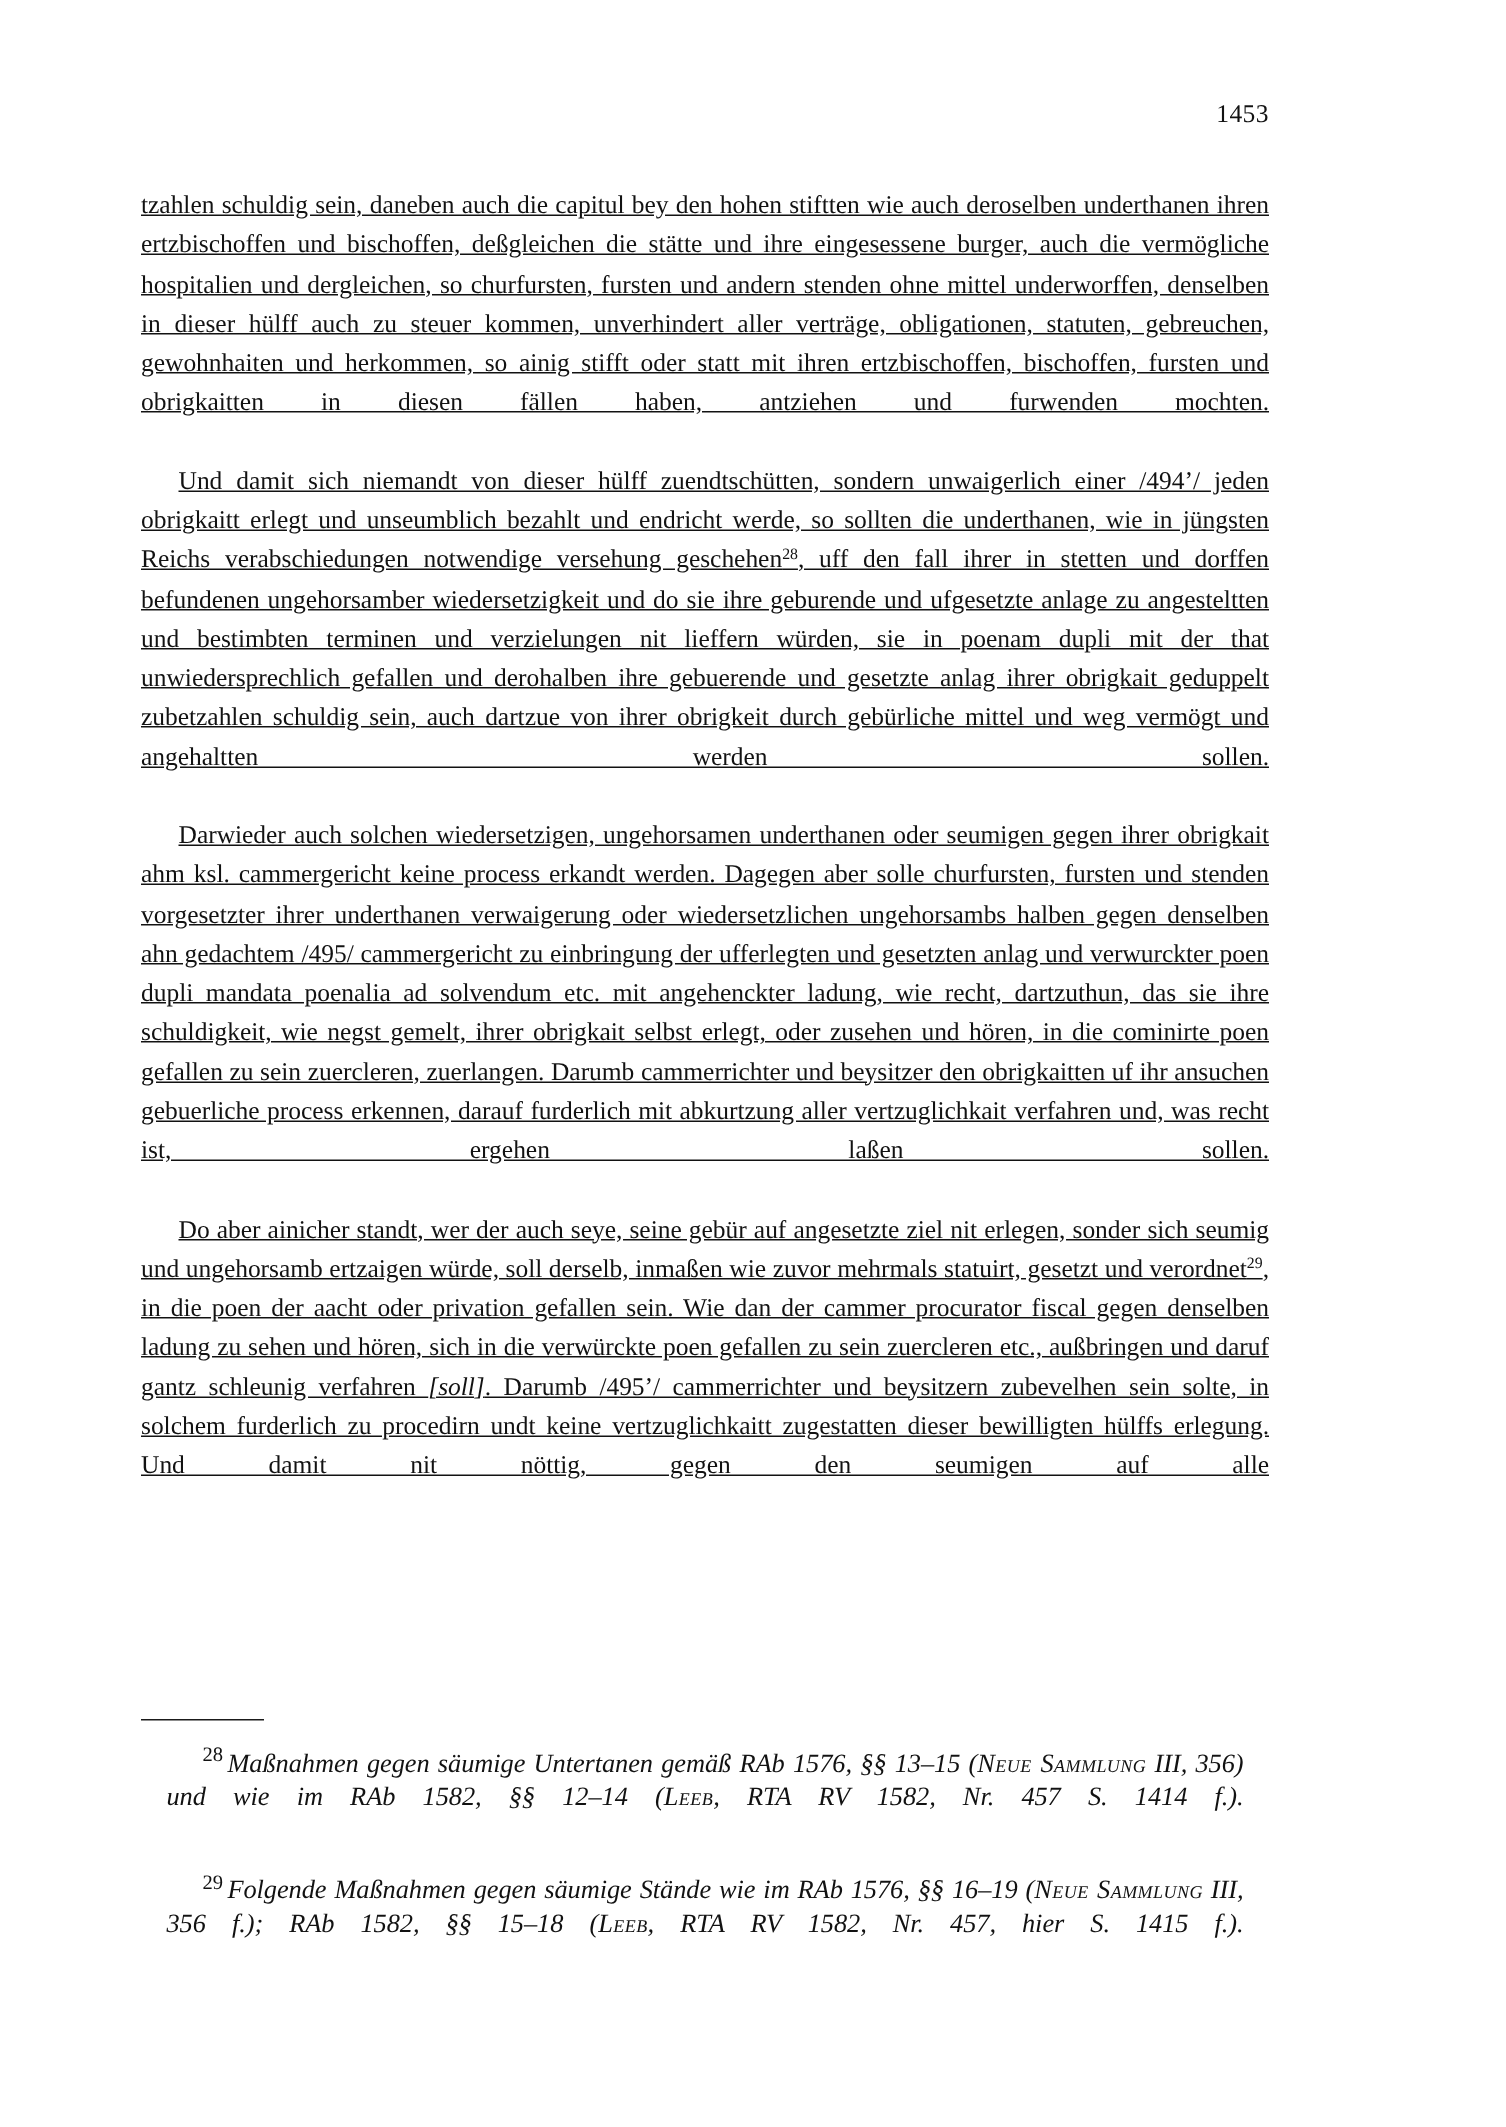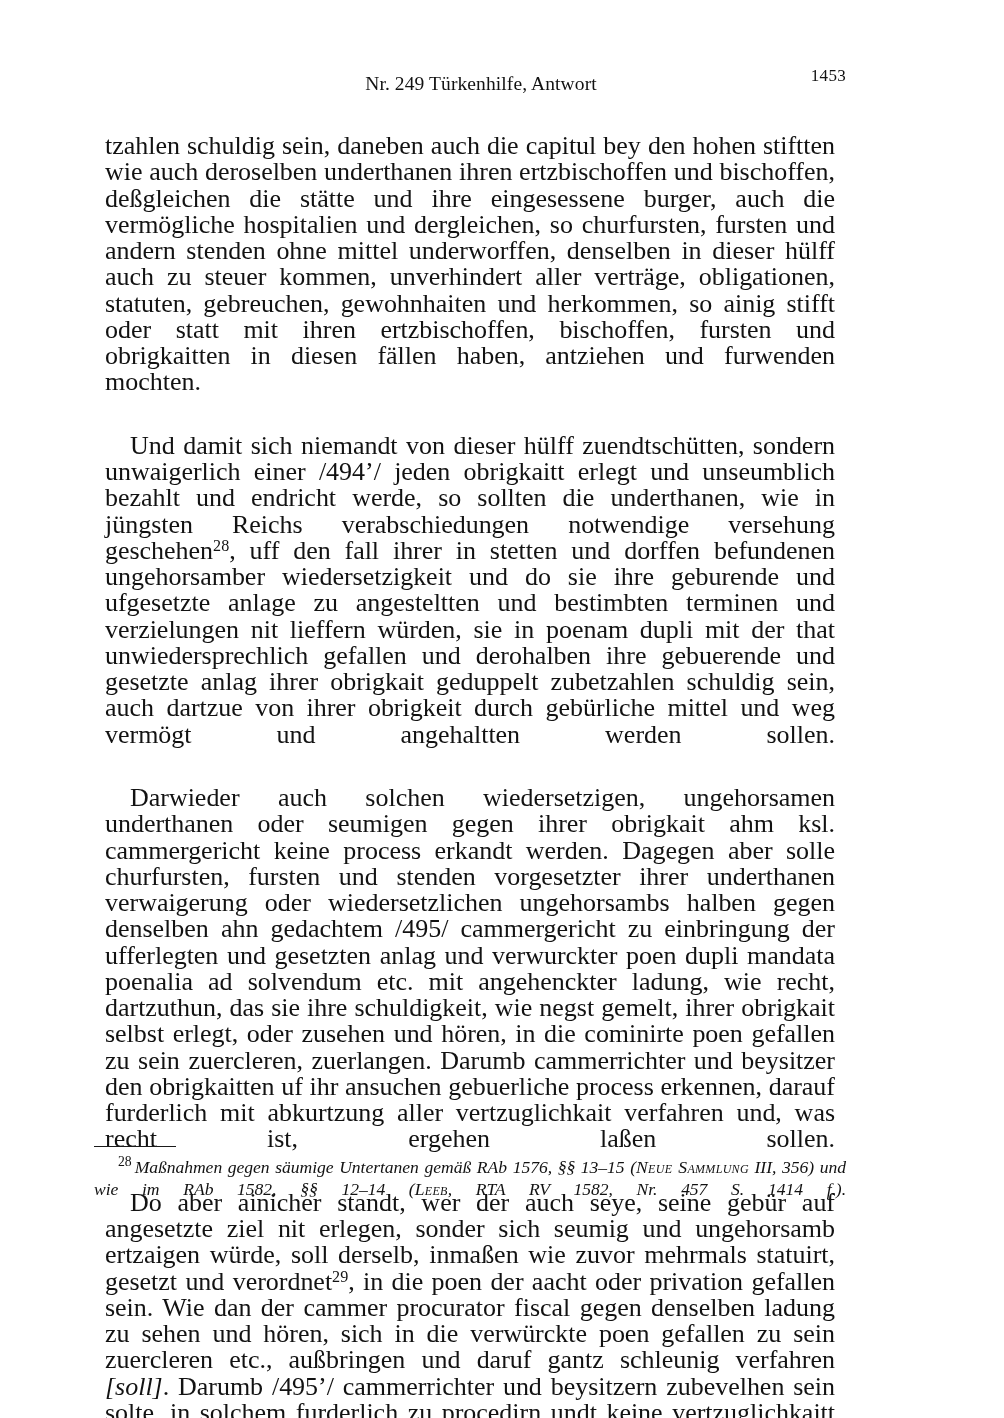--- a/index.html
+++ b/index.html
@@ -51,28 +51,29 @@
     font-size: 17px;
     line-height: 1;
     letter-spacing: 0.3px;
   }
 
   
   .body-block {
     margin-top: 2px;
   }
   p.para {
-    margin: 11px;
-    font-size: 26px;
+    margin: 0;
+    font-size: 17px;
     line-height: 26.25px;
     text-align: justify;
     text-justify: inter-word;
     hyphens: manual;
     letter-spacing: -0.02px;
     word-spacing: 0.1px;
+    text-decoration: underline;
   }
   p.para.indent {
     text-indent: 25px;
   }
   
   p.para::after {
     content: "";
     display: inline-block;
     width: 100%;
   }
@@ -93,21 +94,21 @@
     width: 752px;
   }
   .fn-rule {
     width: 82px;
     height: 0;
     border: none;
     border-top: 1.6px solid #1a1a1a;
     margin: 0 0 9px 0;
   }
   p.footnote {
-    margin: 0;
+    margin: 17px;
     font-size: 17.6px;
     line-height: 22.4px;
     text-align: justify;
     font-style: italic;
     letter-spacing: -0.05px;
     text-indent: 24px;
   }
   p.footnote::after {
     content: "";
     display: inline-block;
@@ -127,21 +128,20 @@
   }
 </style>
 </head>
 <body>
 
 <div class="page">
 
   <div class="content">
 
     <div class="runhead">
-      <div class="runhead-title">Nr. 249 Türkenhilfe, Antwort</div>
       <div class="runhead-folio">1453</div>
     </div>
 
     <div class="body-block">
 
       <p class="para"><span>tzahlen schuldig sein, daneben auch die capitul bey den hohen stiftten wie auch deroselben underthanen ihren ertzbischoffen und bischoffen, deßgleichen die stätte und ihre eingesessene burger, auch die vermögliche hospitalien und dergleichen, so churfursten, fursten und andern stenden ohne mittel underworffen, denselben in dieser hülff auch zu steuer kommen, unverhindert aller verträge, obligationen, statuten, gebreuchen, gewohnhaiten und herkommen, so ainig stifft oder statt mit ihren ertzbischoffen, bischoffen, fursten und obrigkaitten in diesen fällen haben, antziehen und furwenden mochten.</span></p>
 
       <p class="para indent"><span>Und damit sich niemandt von dieser hülff zuendtschütten, sondern unwaigerlich einer /494’/ jeden obrigkaitt erlegt und unseumblich bezahlt und endricht werde, so sollten die underthanen, wie in jüngsten Reichs verabschiedungen notwendige versehung geschehen</span><sup class="fn">28</sup><span>, uff den fall ihrer in stetten und dorffen befundenen ungehorsamber wiedersetzigkeit und do sie ihre geburende und ufgesetzte anlage zu angesteltten und bestimbten terminen und verzielungen nit lieffern würden, sie in poenam dupli mit der that unwiedersprechlich gefallen und derohalben ihre gebuerende und gesetzte anlag ihrer obrigkait geduppelt zubetzahlen schuldig sein, auch dartzue von ihrer obrigkeit durch gebürliche mittel und weg vermögt und angehaltten werden sollen.</span></p>
 
       <p class="para indent"><span>Darwieder auch solchen wiedersetzigen, ungehorsamen underthanen oder seumigen gegen ihrer obrigkait ahm ksl. cammergericht keine process erkandt werden. Dagegen aber solle churfursten, fursten und stenden vorgesetzter ihrer underthanen verwaigerung oder wiedersetzlichen ungehorsambs halben gegen denselben ahn gedachtem /495/ cammergericht zu einbringung der ufferlegten und gesetzten anlag und verwurckter poen dupli mandata poenalia ad solvendum etc. mit angehenckter ladung, wie recht, dartzuthun, das sie ihre schuldigkeit, wie negst gemelt, ihrer obrigkait selbst erlegt, oder zusehen und hören, in die cominirte poen gefallen zu sein zuercleren, zuerlangen. Darumb cammerrichter und beysitzer den obrigkaitten uf ihr ansuchen gebuerliche process erkennen, darauf furderlich mit abkurtzung aller vertzuglichkait verfahren und, was recht ist, ergehen laßen sollen.</span></p>
@@ -149,15 +149,16 @@
       <p class="para indent"><span>Do aber ainicher standt, wer der auch seye, seine gebür auf angesetzte ziel nit erlegen, sonder sich seumig und ungehorsamb ertzaigen würde, soll derselb, inmaßen wie zuvor mehrmals statuirt, gesetzt und verordnet</span><sup class="fn">29</sup><span>, in die poen der aacht oder privation gefallen sein. Wie dan der cammer procurator fiscal gegen denselben ladung zu sehen und hören, sich in die verwürckte poen gefallen zu sein zuercleren etc., außbringen und daruf gantz schleunig verfahren </span><span class="it">[soll]</span><span>. Darumb /495’/ cammerrichter und beysitzern zubevelhen sein solte, in solchem furderlich zu procedirn undt keine vertzuglichkaitt zugestatten dieser bewilligten hülffs erlegung. Und damit nit nöttig, gegen den seumigen auf alle</span></p>
 
     </div>
   </div>
 
   <div class="footnotes">
     <hr class="fn-rule">
 
     <p class="footnote"><span class="fn-num">28</span><span>Maßnahmen gegen säumige Untertanen gemäß RAb 1576, §§ 13–15 (</span><span class="sc">Neue Sammlung</span><span> III, 356) und wie im RAb 1582, §§ 12–14 (</span><span class="sc">Leeb</span><span>, RTA RV 1582, Nr. 457 S. 1414 f.).</span></p>
 
+    <p class="footnote"><span class="fn-num">29</span><span>Folgende Maßnahmen gegen säumige Stände wie im RAb 1576, §§ 16–19 (</span><span class="sc">Neue Sammlung</span><span> III, 356 f.); RAb 1582, §§ 15–18 (</span><span class="sc">Leeb</span><span>, RTA RV 1582, Nr. 457, hier S. 1415 f.).</span></p>
   </div>
 
 </div>
 
 </body></html>

